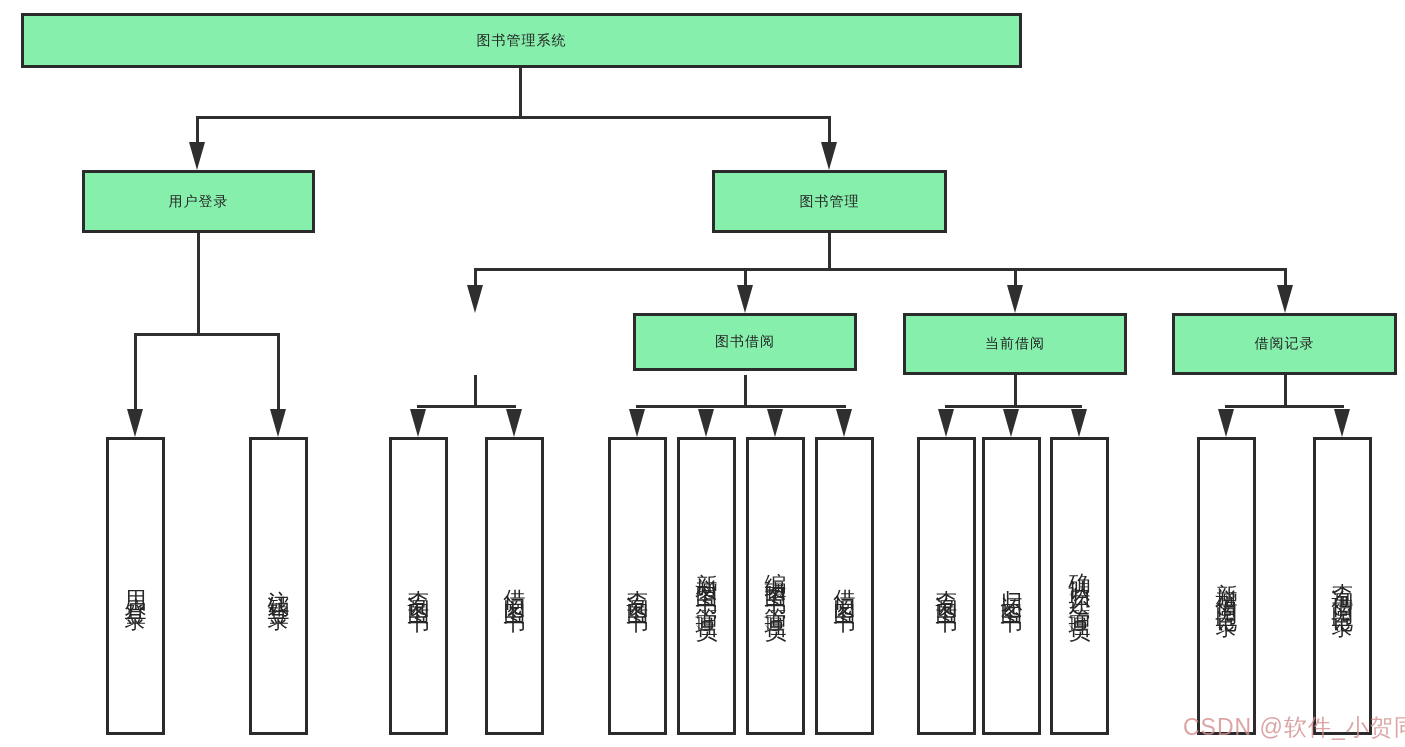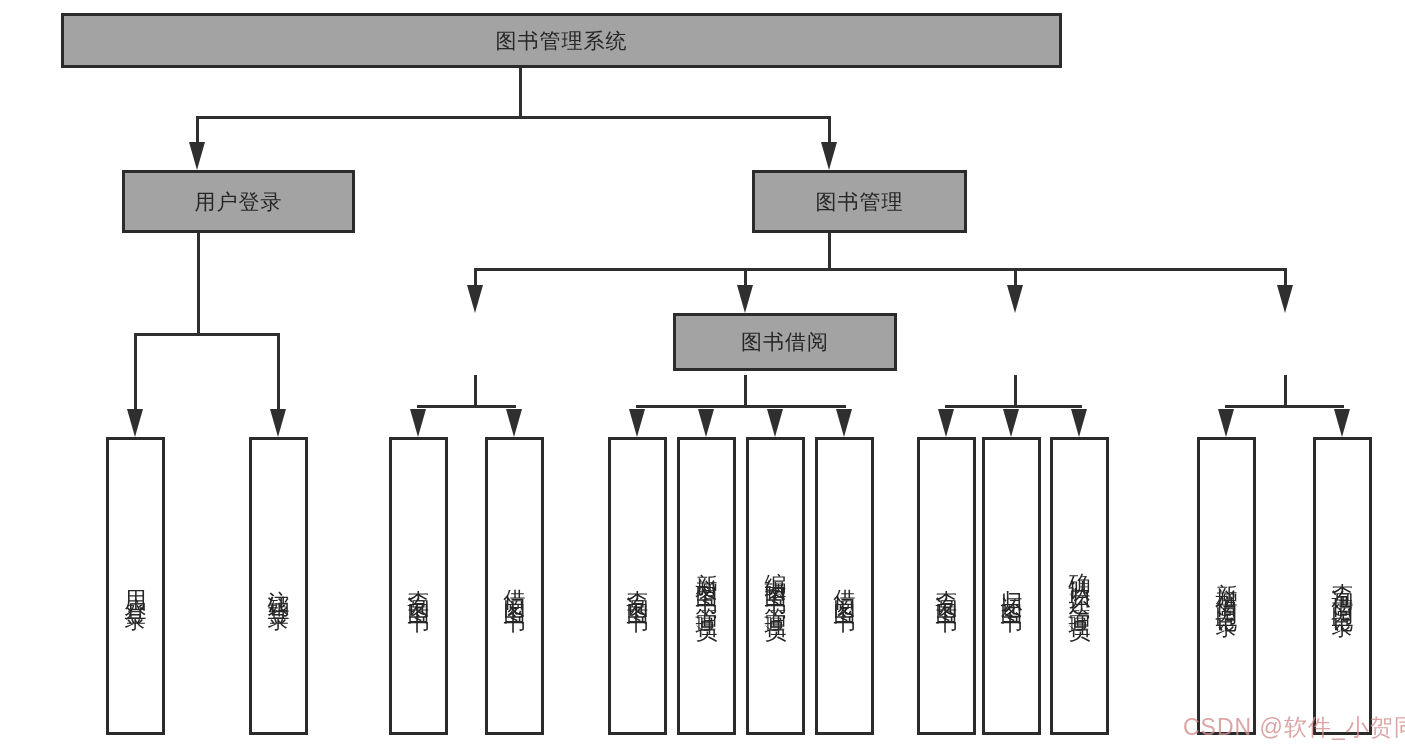--- a/index.html
+++ b/index.html
@@ -2,23 +2,23 @@
 <html><head>
 <meta charset="utf-8">
 <style>
   html,body{margin:0;padding:0;background:#fff;}
   .canvas{
     position:relative;width:1405px;height:747px;background:#ffffff;overflow:hidden;
     font-family:"Liberation Sans","DejaVu Sans",sans-serif;color:#262626;
   }
   
   .hbox{
-    position:absolute;box-sizing:border-box;background:#a3a3a3;
+    position:absolute;box-sizing:border-box;background:#86efac;
     border:3px solid #2b2b2b;display:flex;align-items:center;justify-content:center;
-    font-size:21px;letter-spacing:1px;white-space:nowrap;margin-left:40px;
+    font-size:14px;letter-spacing:1px;white-space:nowrap;
   }
   .vbox{
     position:absolute;box-sizing:border-box;background:#ffffff;
     border:3px solid #2b2b2b;display:flex;align-items:center;justify-content:center;
     writing-mode:vertical-rl;text-orientation:mixed;
     font-size:22px;letter-spacing:7px;line-height:1;
     top:437px;width:59px;height:298px;
   }
   
   .vline,.hline{position:absolute;background:#2f2f2f;}
@@ -35,23 +35,25 @@
   }
 </style>
 </head>
 <body>
 
 <div class="canvas">
 
   <div class="hbox" style="left:21px;top:13px;width:1001px;height:55px">图书管理系统</div>
 
   <div class="hbox" style="left:82px;top:170px;width:233px;height:63px">用户登录</div>
-  <div class="hbox" style="left:712px;top:170px;width:215px;height:63px">图书管理</div>
+  <div class="hbox" style="left:712px;top:170px;width:235px;height:63px">图书管理</div>
 
   <div class="hbox" style="left:633px;top:313px;width:224px;height:58px">图书借阅</div>
+  <div class="hbox" style="left:903px;top:313px;width:224px;height:62px">当前借阅</div>
+  <div class="hbox" style="left:1172px;top:313px;width:225px;height:62px">借阅记录</div>
 
   <div class="vbox" style="left:106px">用户登录</div>
   <div class="vbox" style="left:249px">注销登录</div>
   <div class="vbox" style="left:389px">查询图书</div>
   <div class="vbox" style="left:485px">借阅图书</div>
   <div class="vbox" style="left:608px">查询图书</div>
   <div class="vbox" style="left:677px">新增图书（管理员）</div>
   <div class="vbox" style="left:746px">编辑图书（管理员）</div>
   <div class="vbox" style="left:815px">借阅图书</div>
   <div class="vbox" style="left:917px">查询图书</div>

